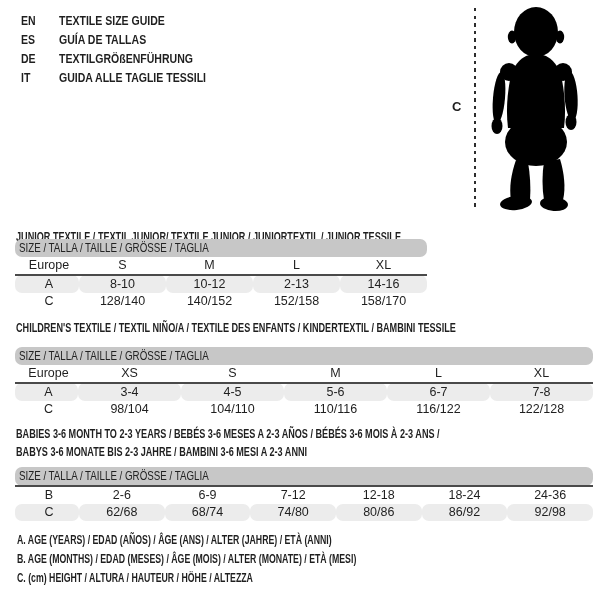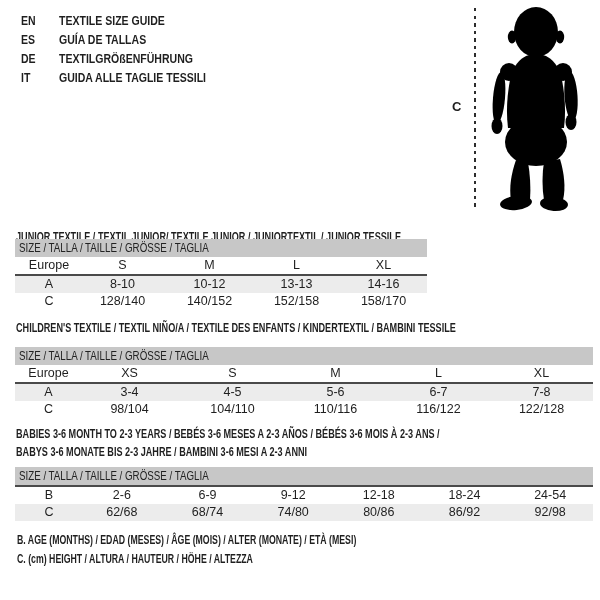--- a/index.html
+++ b/index.html
@@ -14,21 +14,21 @@
   .lang-row{display:flex;height:19px;align-items:center;font-size:13.5px;font-weight:bold;}
   .lang-code{width:38px;flex:none;}
   
   .dash-line{left:474px;top:8px;height:200px;width:2px;
     background:repeating-linear-gradient(to bottom,#2d2d2d 0 3.5px,transparent 3.5px 7.5px);}
   .measure-label{left:452px;top:99px;font-size:13px;font-weight:bold;}
   
   .tbl-title{font-size:13px;font-weight:bold;line-height:17.5px;}
   
   table.sg{position:absolute;border-collapse:collapse;table-layout:fixed;font-size:12.5px;}
-  table.sg td{height:17px;padding:0;margin:12px;text-align:center;vertical-align:middle;line-height:17px;}
+  table.sg td{height:17px;padding:0;margin:12px;text-align:center;vertical-align:middle;line-height:17px;border-radius:7px;}
   table.sg td.lbl{text-align:center;padding-left:4px;}
   tr.bar td{background:#c7c7c7;text-align:left;padding-left:4px;height:18px;color:#222;}
   tr.rule td{border-bottom:2px solid #4a4a4a;}
   tr.alt td{background:#ececec;}
   
   .note{font-size:12.5px;font-weight:bold;height:19px;line-height:19px;}
 </style>
 </head>
 <body>
 
@@ -94,21 +94,21 @@
       <td class="lbl">Europe</td>
       <td>S</td>
       <td>M</td>
       <td>L</td>
       <td>XL</td>
     </tr>
     <tr class="alt">
       <td class="lbl">A</td>
       <td>8-10</td>
       <td>10-12</td>
-      <td>13-13</td>
+      <td>2-13</td>
       <td>14-16</td>
     </tr>
     <tr>
       <td class="lbl">C</td>
       <td>128/140</td>
       <td>140/152</td>
       <td>152/158</td>
       <td>158/170</td>
     </tr>
   </tbody>
@@ -172,35 +172,36 @@
         <col>
       </colgroup>
     <tbody>
         <tr class="bar rule">
       <td colspan="7"><span class="cx78">SIZE / TALLA / TAILLE / GRÖSSE / TAGLIA</span></td>
     </tr>
     <tr>
       <td class="lbl">B</td>
       <td>2-6</td>
       <td>6-9</td>
-      <td>9-12</td>
+      <td>7-12</td>
       <td>12-18</td>
       <td>18-24</td>
-      <td>24-54</td>
+      <td>24-36</td>
     </tr>
     <tr class="alt">
       <td class="lbl">C</td>
       <td>62/68</td>
       <td>68/74</td>
       <td>74/80</td>
       <td>80/86</td>
       <td>86/92</td>
       <td>92/98</td>
     </tr>
   </tbody>
     </table>
 
   <div class="abs" style="left:17px;top:531px;">
+    <div class="note"><span class="cx70">A. AGE (YEARS) / EDAD (AÑOS) / ÂGE (ANS) / ALTER (JAHRE) / ETÀ (ANNI)</span></div>
     <div class="note"><span class="cx70">B. AGE (MONTHS) / EDAD (MESES) / ÂGE (MOIS) / ALTER (MONATE) / ETÀ (MESI)</span></div>
     <div class="note"><span class="cx70">C. (cm) HEIGHT / ALTURA / HAUTEUR / HÖHE / ALTEZZA</span></div>
   </div>
 
 </div>
 
 </body></html>

